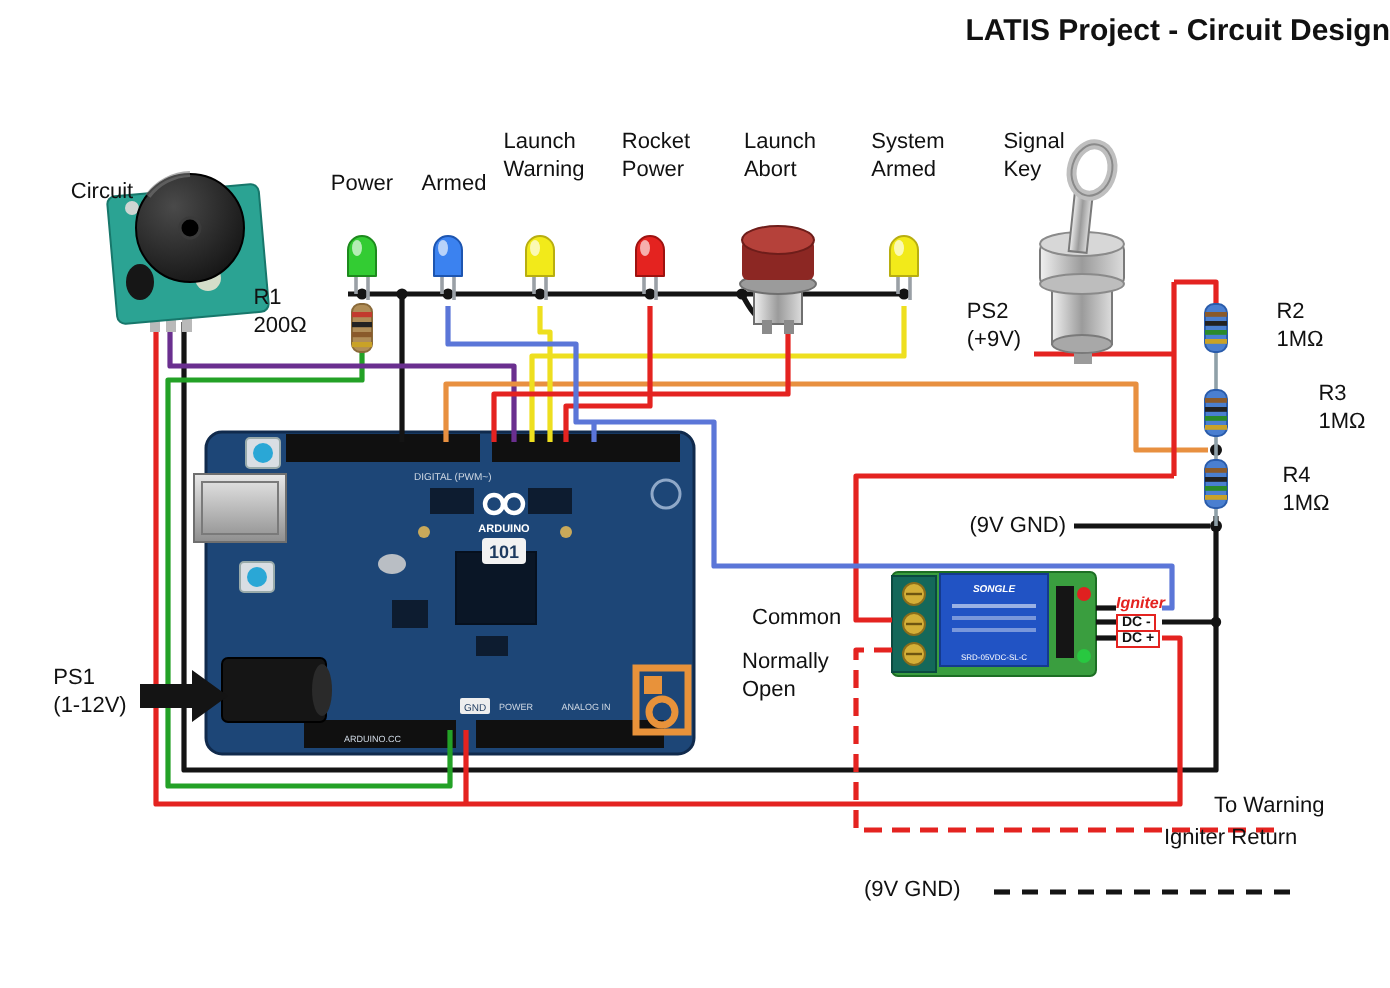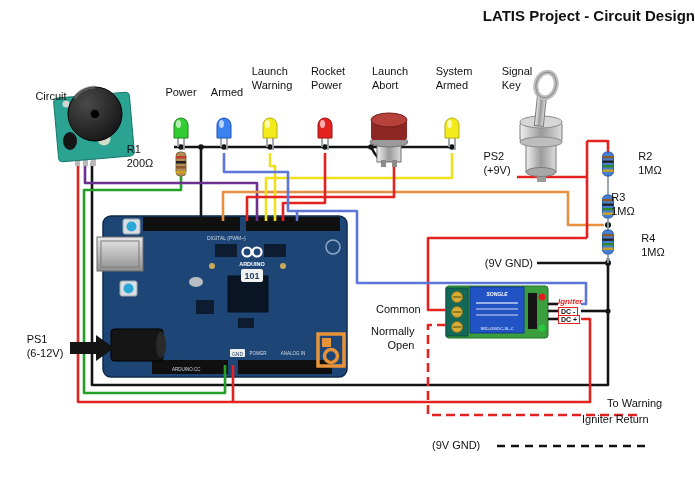--- a/index.html
+++ b/index.html
@@ -3,21 +3,21 @@
 <meta charset="utf-8">
 <style>
   html,body{margin:0;padding:0;background:#fff;}
   #canvas{position:relative;width:695px;height:494px;background:#fff;overflow:hidden;
           font-family:"Liberation Sans",sans-serif;}
   #wiresvg{position:absolute;left:0;top:0;}
   .title{position:absolute;top:7px;left:0;right:0;text-align:right;
          font:bold 15px "Liberation Sans",sans-serif;color:#111;padding-left:35px;}
   .lbl{position:absolute;font:11px/1.3 "Liberation Sans",sans-serif;color:#111;
        white-space:pre-line;text-align:left;transform:translateX(-50%);}
-  .lbl-left{transform:none;text-align:right;}
+  .lbl-left{transform:none;text-align:left;}
   .lbl-right{transform:none;text-align:right;}
   .pin-signal{position:absolute;font:italic bold 8px "Liberation Sans",sans-serif;color:#e42320;}
   .pin-dc{position:absolute;font:bold 7px/1 "Liberation Sans",sans-serif;color:#111;
           border:1px solid #e42320;background:rgba(255,255,255,.9);padding:0 2px;}
   svg text{font-family:"Liberation Sans",sans-serif;}
 </style>
 </head>
 <body>
 
 <div id="canvas">
@@ -298,27 +298,27 @@
 <div class="lbl" style="left:454px;top:64px">System
 Armed</div>
 <div class="lbl" style="left:517px;top:64px">Signal
 Key</div>
 <div class="lbl" style="left:140px;top:142px">R1
 200Ω</div>
 <div class="lbl" style="left:497px;top:149px">PS2
 (+9V)</div>
 <div class="lbl" style="left:650px;top:149px">R2
 1MΩ</div>
-<div class="lbl" style="left:623px;top:190px">R3
+<div class="lbl" style="left:671px;top:190px">R3
 1MΩ</div>
 <div class="lbl" style="left:653px;top:231px">R4
 1MΩ</div>
 <div class="lbl lbl-right" style="right:162px;top:256px">(9V GND)</div>
 <div class="lbl" style="left:45px;top:332px">PS1
-(6-12V)</div>
+(1-12V)</div>
 <div class="lbl lbl-left" style="left:376px;top:302px">Common</div>
 <div class="lbl lbl-left" style="left:371px;top:324px">Normally
 Open</div>
 <div class="pin-signal" style="left:558px;top:297px">Igniter</div>
 <div class="pin-dc" style="left:558px;top:307px">DC -</div>
 <div class="pin-dc" style="left:558px;top:315px">DC +</div>
 <div class="lbl lbl-left" style="left:607px;top:396px">To Warning</div>
 <div class="lbl lbl-left" style="left:582px;top:412px">Igniter Return</div>
 <div class="lbl lbl-left" style="left:432px;top:438px">(9V GND)</div>
 

